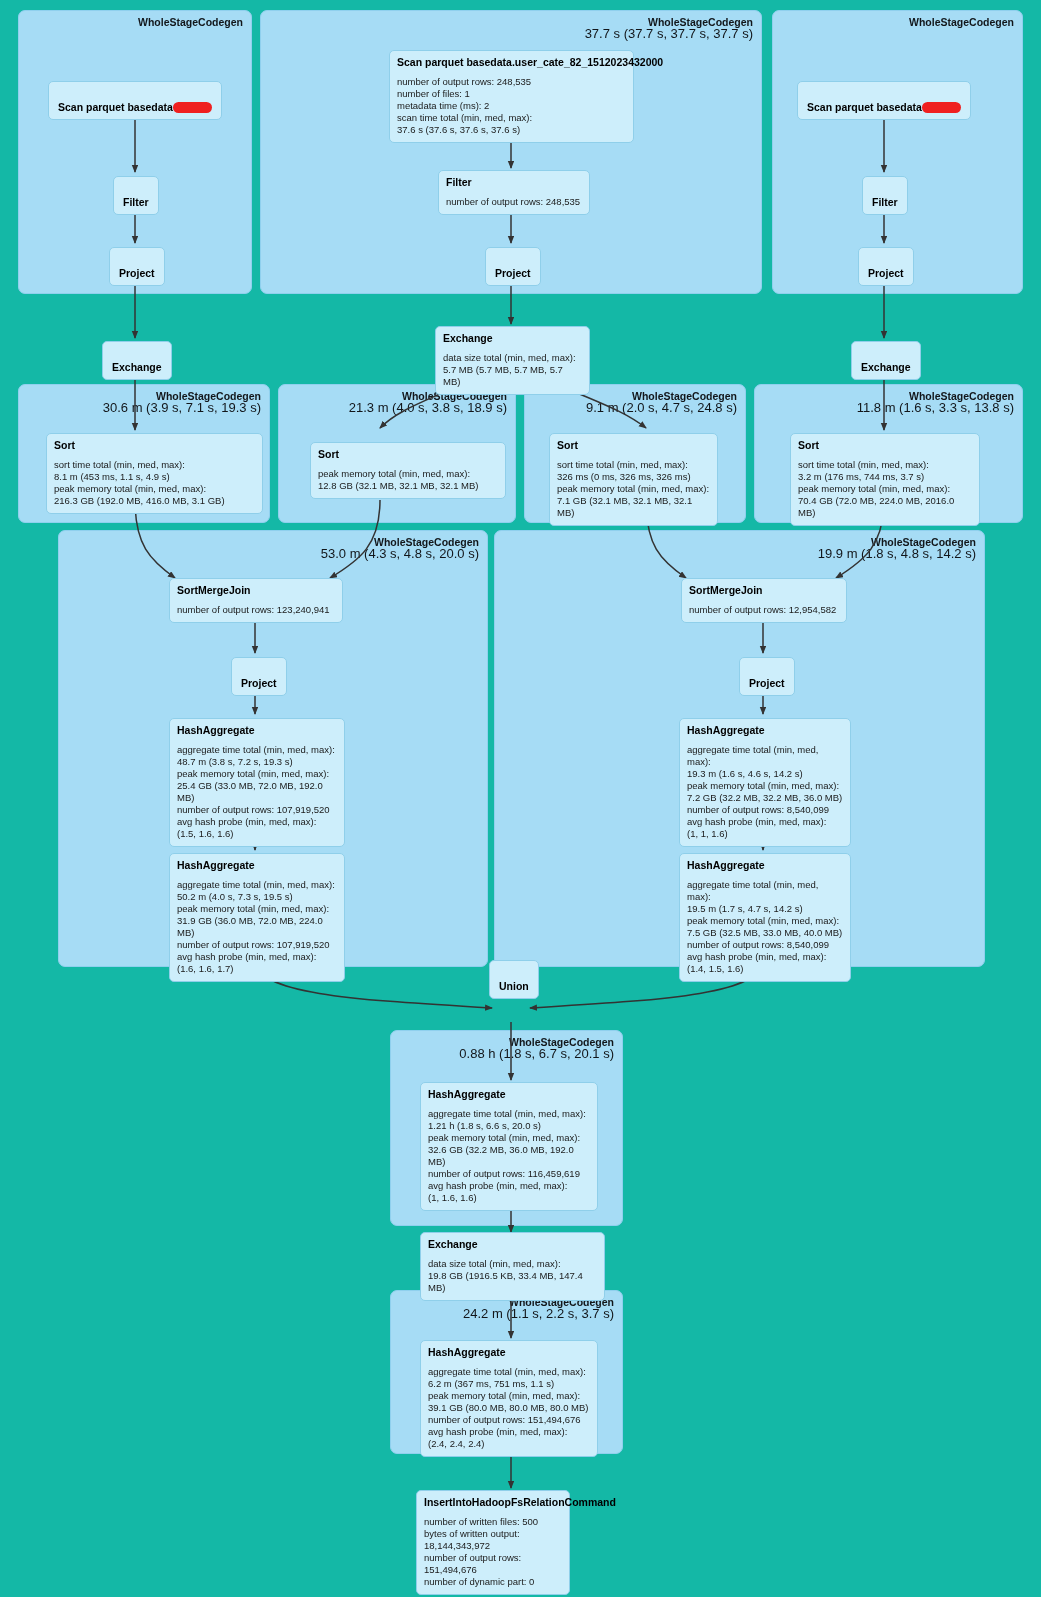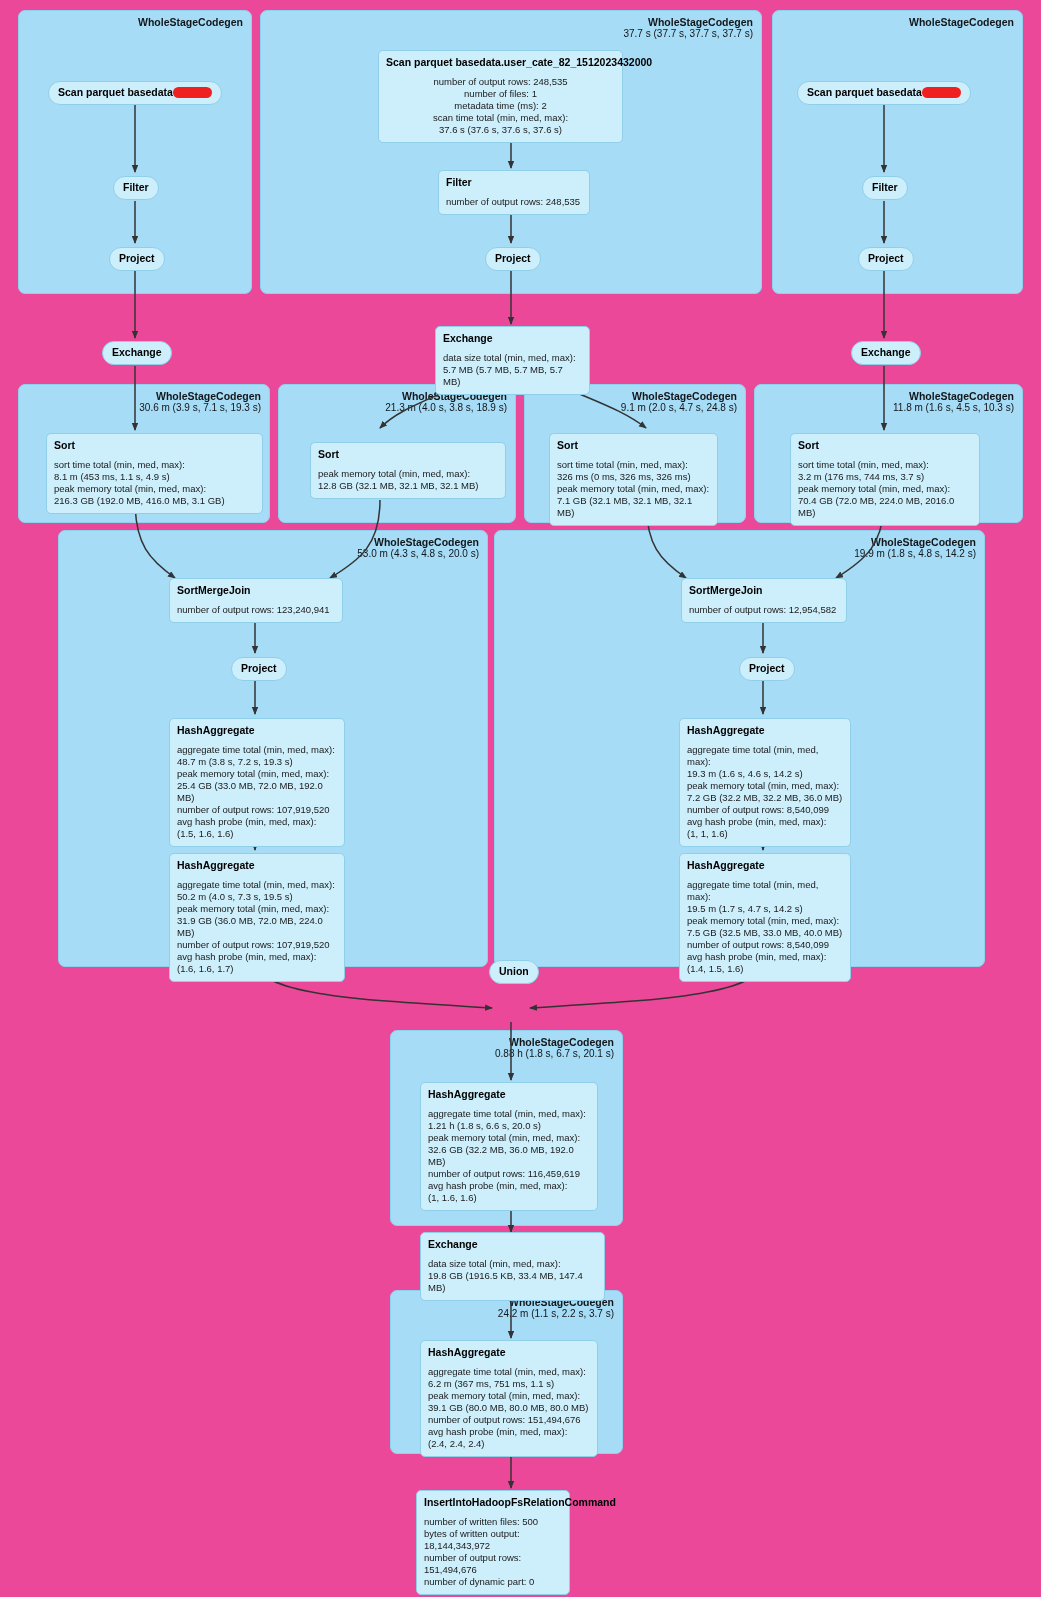--- a/index.html
+++ b/index.html
@@ -6,21 +6,21 @@
   html, body {
     margin: 0;
     padding: 0;
     background: #ffffff;
     font-family: "Liberation Sans", sans-serif;
   }
   #canvas {
     position: relative;
     width: 1041px;
     height: 1597px;
-    background: #ec4899;
+    background: #14b8a6;
     overflow: hidden;
     text-decoration: underline;
   }
   svg.edges {
     position: absolute;
     left: 0; top: 0;
     width: 1041px;
     height: 1597px;
     pointer-events: none;
     z-index: 5;
@@ -39,36 +39,35 @@
     top: 5px;
     text-align: right;
     font-size: 10.5px;
     font-weight: bold;
     color: #12161a;
     line-height: 12px;
     white-space: nowrap;
   }
   .stage-label .sub {
     font-weight: normal;
-    font-size: 10px;
+    font-size: 13px;
     display: block;
     text-align: center;
   }
   .node {
     position: absolute;
     background: #cdeefb;
     border: 1px solid #8fcfea;
     border-radius: 5px;
     box-sizing: border-box;
     padding: 5px 7px 6px 7px;
     z-index: 10;
   }
   .node.plain {
-    padding: 4px 9px 5px 9px;
-    border-radius: 12px;
+    padding: 19px 9px 5px 9px;
   }
   .node .title {
     font-size: 10.5px;
     font-weight: bold;
     color: #000;
     line-height: 13px;
     white-space: nowrap;
   }
   .node .metrics {
     margin-top: 7px;
@@ -177,21 +176,21 @@
       <span class="redaction" style="width:58px;"></span>
     </div>
   </div>
   <div class="node plain" style="left:113px; top:176px;">
     <div class="title">Filter</div>
   </div>
   <div class="node plain" style="left:109px; top:247px;">
     <div class="title">Project</div>
   </div>
 
-  <div class="node" style="left:378px; top:50px; width:245px;text-align:center;">
+  <div class="node" style="left:389px; top:50px; width:245px;">
     <div class="title">Scan parquet basedata.user_cate_82_1512023432000</div>
     <div class="metrics">number of output rows: 248,535
 number of files: 1
 metadata time (ms): 2
 scan time total (min, med, max):
 37.6 s (37.6 s, 37.6 s, 37.6 s)</div>
   </div>
   <div class="node" style="left:438px; top:170px; width:152px;">
     <div class="title">Filter</div>
     <div class="metrics">number of output rows: 248,535</div>
@@ -263,21 +262,21 @@
     <div class="title">Sort</div>
     <div class="metrics">sort time total (min, med, max):
 326 ms (0 ms, 326 ms, 326 ms)
 peak memory total (min, med, max):
 7.1 GB (32.1 MB, 32.1 MB, 32.1 MB)</div>
   </div>
 
   <div class="stage" style="left:754px; top:384px; width:269px; height:139px;">
     <div class="stage-label">
       <span>WholeStageCodegen</span>
-      <span class="sub">11.8 m (1.6 s, 4.5 s, 10.3 s)</span>
+      <span class="sub">11.8 m (1.6 s, 3.3 s, 13.8 s)</span>
     </div>
   </div>
   <div class="node" style="left:790px; top:433px; width:190px;">
     <div class="title">Sort</div>
     <div class="metrics">sort time total (min, med, max):
 3.2 m (176 ms, 744 ms, 3.7 s)
 peak memory total (min, med, max):
 70.4 GB (72.0 MB, 224.0 MB, 2016.0 MB)</div>
   </div>
 

